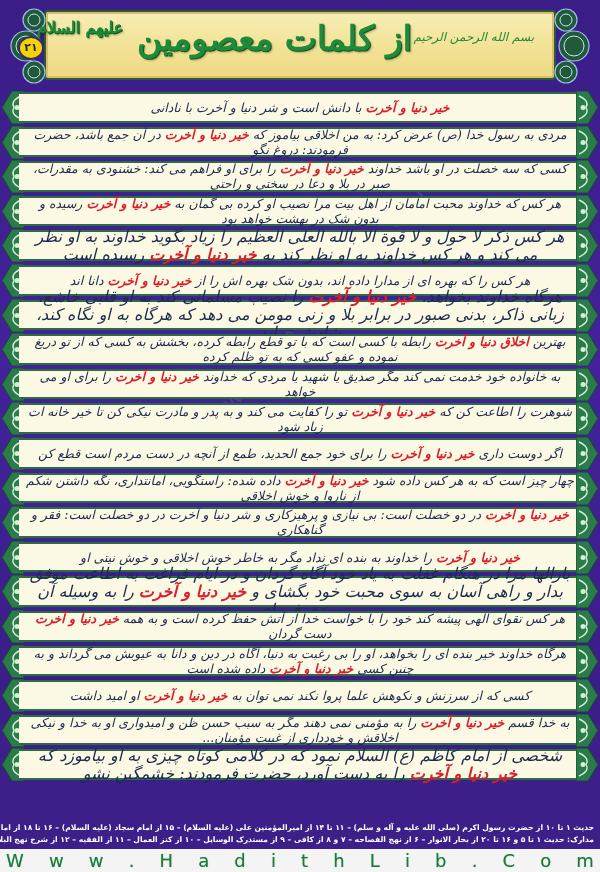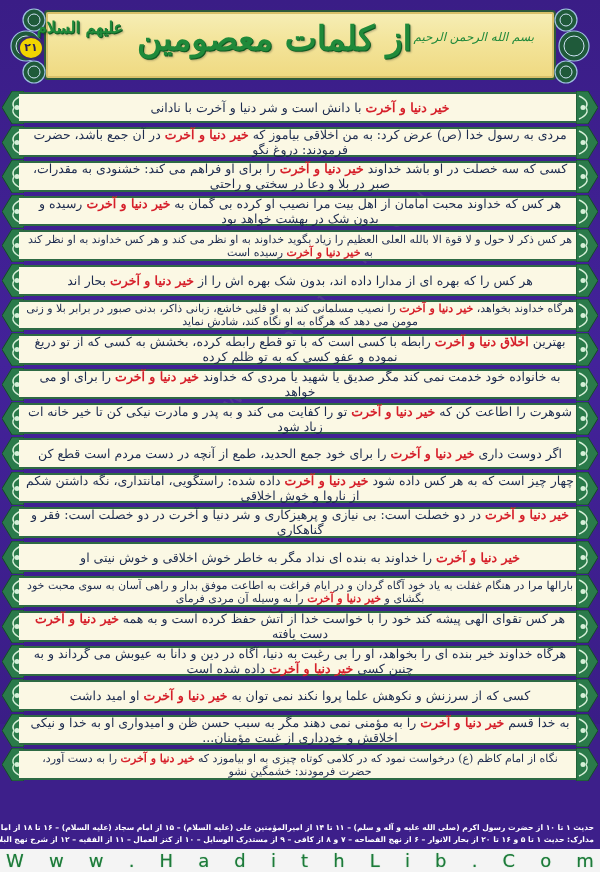--- a/index.html
+++ b/index.html
@@ -46,28 +46,28 @@
   
   .rows { position:absolute; left:0; top:90px; width:600px; }
   .row {
     position:relative; height:34.6px; margin:0;
   }
   .row .body {
     position:absolute; left:19px; right:19px; top:2px; bottom:2px;
     background:#fbf8e4;
     border-top:2px solid #2e6a44; border-bottom:2px solid #2e6a44;
     display:flex; align-items:center; justify-content:center;
-    padding:12px 6px; box-sizing:border-box;
+    padding:12px 6px; box-sizing:border-box;font-style:italic;
   }
   .row .text {
     direction:rtl; text-align:center; color:#1d2b4e;
     font-family:"DejaVu Serif", serif; font-size:12.5px; line-height:15px;
     width:100%;
   }
-  .row.dense .text { font-size:11px; line-height:13px; }
+  .row.dense .text { font-size:16px; line-height:18px; }
   .hl { color:#d6202b; font-weight:bold; }
   .tab {
     position:absolute; top:1px; width:22px; height:33px;
   }
   .tab.l { left:2px; }
   .tab.r { right:2px; }
   
   .sources {
     position:absolute; left:0; top:822px; width:600px; height:24px;
     direction:rtl; color:#fff; font-size:7.6px; line-height:11.5px;
@@ -216,21 +216,21 @@
     </svg>
   </div>
 
   <div class="row">
     <svg class="tab l" viewBox="0 0 22 33">
       <path d="M22 0 L22 33 L10 33 L0 16.5 L10 0 Z" fill="#2a7a4a" stroke="#164a2a" stroke-width="1"></path>
       <path d="M19 5 Q8 10 12 16.5 Q8 23 19 28" fill="none" stroke="#d6f0d8" stroke-width="1.4"></path>
       <circle cx="15" cy="16.5" r="2.5" fill="#d6f0d8"></circle>
     </svg>
     <div class="body">
-      <div class="text"><span>هر کس را که بهره ای از مدارا داده اند، بدون شک بهره اش را از </span><span class="hl">خیر دنیا و آخرت</span><span> بحار اند</span></div>
+      <div class="text"><span>هر کس را که بهره ای از مدارا داده اند، بدون شک بهره اش را از </span><span class="hl">خیر دنیا و آخرت</span><span> دانا اند</span></div>
     </div>
     <svg class="tab r" viewBox="0 0 22 33">
       <path d="M0 0 L0 33 L12 33 L22 16.5 L12 0 Z" fill="#2a7a4a" stroke="#164a2a" stroke-width="1"></path>
       <path d="M3 5 Q14 10 10 16.5 Q14 23 3 28" fill="none" stroke="#d6f0d8" stroke-width="1.4"></path>
       <circle cx="7" cy="16.5" r="2.5" fill="#d6f0d8"></circle>
     </svg>
   </div>
 
   <div class="row dense">
     <svg class="tab l" viewBox="0 0 22 33">
@@ -376,21 +376,21 @@
     </svg>
   </div>
 
   <div class="row">
     <svg class="tab l" viewBox="0 0 22 33">
       <path d="M22 0 L22 33 L10 33 L0 16.5 L10 0 Z" fill="#2a7a4a" stroke="#164a2a" stroke-width="1"></path>
       <path d="M19 5 Q8 10 12 16.5 Q8 23 19 28" fill="none" stroke="#d6f0d8" stroke-width="1.4"></path>
       <circle cx="15" cy="16.5" r="2.5" fill="#d6f0d8"></circle>
     </svg>
     <div class="body">
-      <div class="text"><span>هر کس تقوای الهی پیشه کند خود را با خواست خدا از آتش حفظ کرده است و به همه </span><span class="hl">خیر دنیا و آخرت</span><span> دست یافته</span></div>
+      <div class="text"><span>هر کس تقوای الهی پیشه کند خود را با خواست خدا از آتش حفظ کرده است و به همه </span><span class="hl">خیر دنیا و آخرت</span><span> دست گردان</span></div>
     </div>
     <svg class="tab r" viewBox="0 0 22 33">
       <path d="M0 0 L0 33 L12 33 L22 16.5 L12 0 Z" fill="#2a7a4a" stroke="#164a2a" stroke-width="1"></path>
       <path d="M3 5 Q14 10 10 16.5 Q14 23 3 28" fill="none" stroke="#d6f0d8" stroke-width="1.4"></path>
       <circle cx="7" cy="16.5" r="2.5" fill="#d6f0d8"></circle>
     </svg>
   </div>
 
   <div class="row">
     <svg class="tab l" viewBox="0 0 22 33">
@@ -440,21 +440,21 @@
     </svg>
   </div>
 
   <div class="row dense">
     <svg class="tab l" viewBox="0 0 22 33">
       <path d="M22 0 L22 33 L10 33 L0 16.5 L10 0 Z" fill="#2a7a4a" stroke="#164a2a" stroke-width="1"></path>
       <path d="M19 5 Q8 10 12 16.5 Q8 23 19 28" fill="none" stroke="#d6f0d8" stroke-width="1.4"></path>
       <circle cx="15" cy="16.5" r="2.5" fill="#d6f0d8"></circle>
     </svg>
     <div class="body">
-      <div class="text"><span>نگاه از امام کاظم (ع) درخواست نمود که در کلامی کوتاه چیزی به او بیاموزد که </span><span class="hl">خیر دنیا و آخرت</span><span> را به دست آورد، حضرت فرمودند: خشمگین نشو</span></div>
+      <div class="text"><span>شخصی از امام کاظم (ع) السلام نمود که در کلامی کوتاه چیزی به او بیاموزد که </span><span class="hl">خیر دنیا و آخرت</span><span> را به دست آورد، حضرت فرمودند: خشمگین نشو</span></div>
     </div>
     <svg class="tab r" viewBox="0 0 22 33">
       <path d="M0 0 L0 33 L12 33 L22 16.5 L12 0 Z" fill="#2a7a4a" stroke="#164a2a" stroke-width="1"></path>
       <path d="M3 5 Q14 10 10 16.5 Q14 23 3 28" fill="none" stroke="#d6f0d8" stroke-width="1.4"></path>
       <circle cx="7" cy="16.5" r="2.5" fill="#d6f0d8"></circle>
     </svg>
   </div>
 </div>
 
   <div class="sources">

